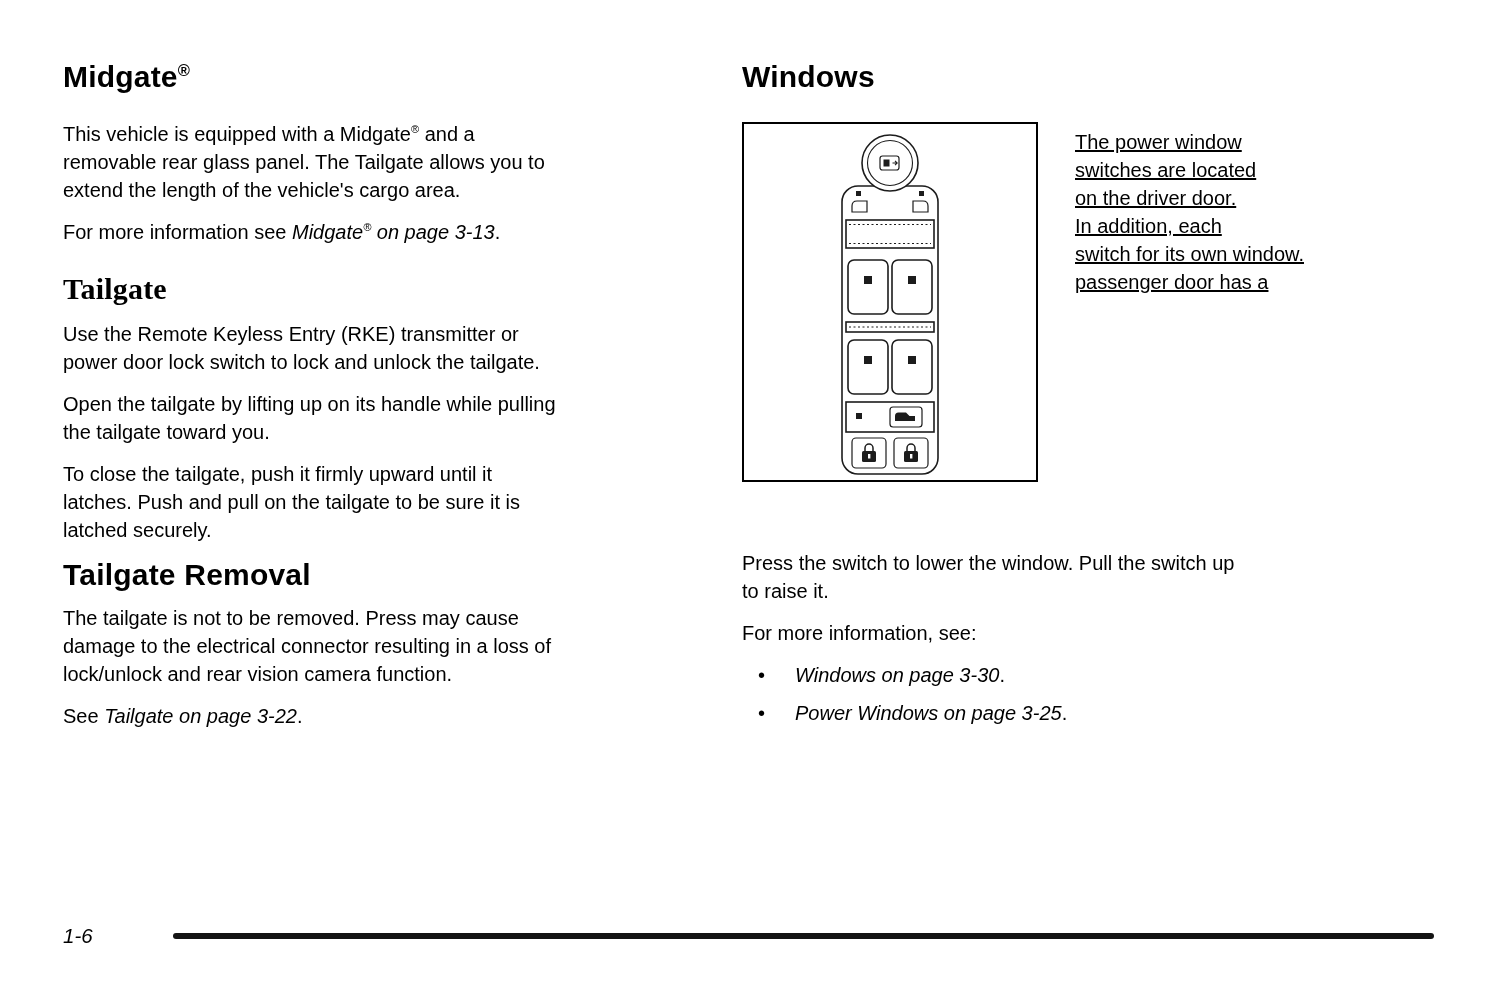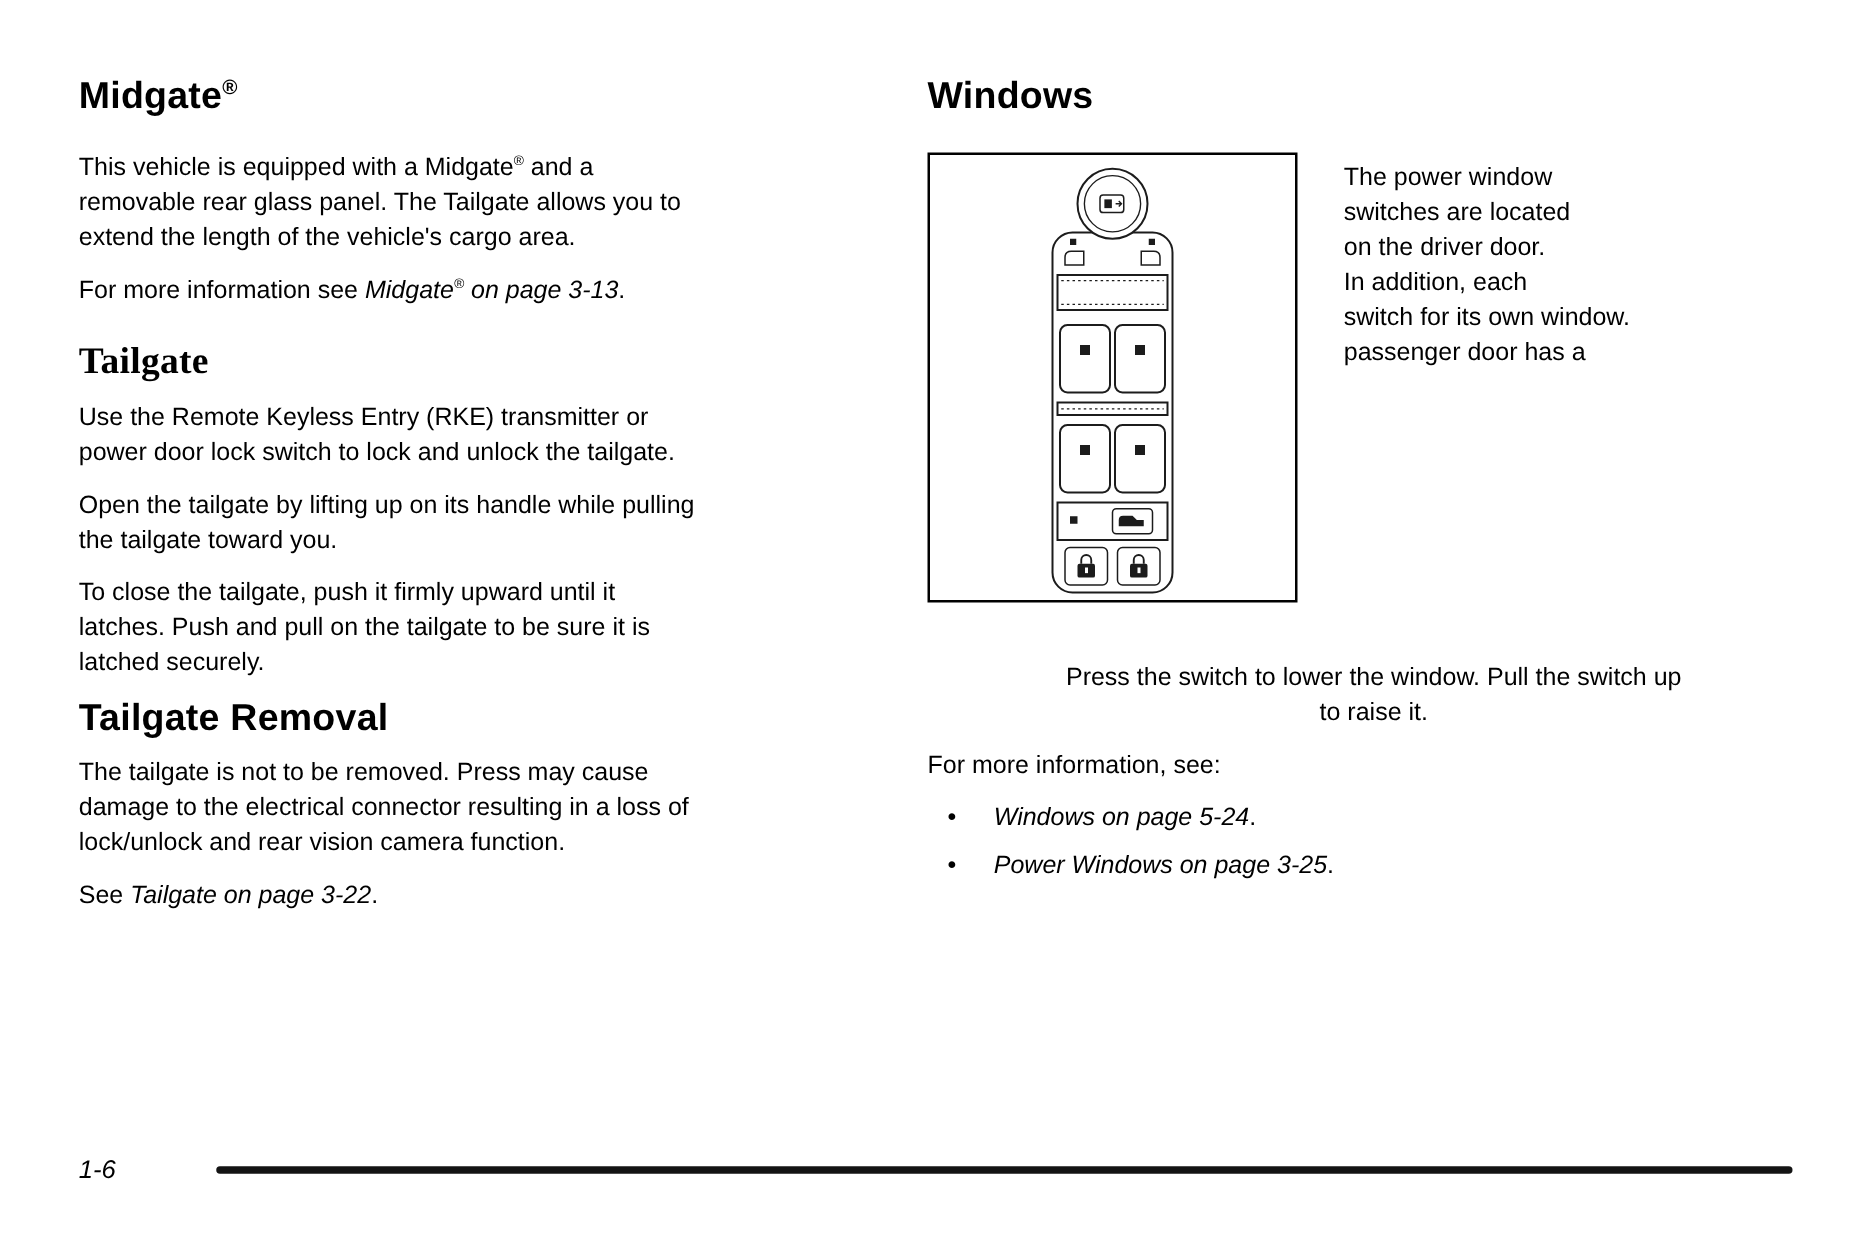--- a/index.html
+++ b/index.html
@@ -22,31 +22,31 @@
   .h-midgate { margin:0 0 26px 0; }
   .h-tailgate { margin:26px 0 14px 0;font-family:Liberation Serif, serif; }
   .h-tailgate-removal { margin:12px 0 12px 0; }
   .h-windows { margin:0 0 28px 0; }
 
   .body-p { font-size:20px; line-height:28px; margin:0 0 14px 0; }
   .ln { white-space:nowrap; }
   .sup { font-size:55%; vertical-align:super; line-height:0; }
   .ref { font-style:italic; }
 
-  .figure-row { display:flex; align-items:flex-start; }
+  .figure-row { display:flex; align-items:flex-start;text-decoration:underline; }
   .figure-box {
     width:296px; height:360px;
     border:2px solid #000;
     flex:0 0 auto;
     display:flex; align-items:center; justify-content:center;
     background:#fff;
   }
   .figure-caption { margin-left:37px; padding-top:6px; font-size:20px; line-height:28px; }
 
-  .after-figure { margin-top:46px;text-align:center; }
+  .after-figure { margin-top:67px; }
 
   .ref-list { list-style:none; margin:11px 0 0 0; }
   .ref-list li { display:flex; font-size:20px; line-height:28px; margin-bottom:10px; }
   .ref-list .bullet { margin-left:10px; width:43px; flex:0 0 auto; text-align:left; padding-left:6px; }
 
   .footer {
     position:absolute; left:63px; top:922px; width:1371px;
     display:flex; align-items:center;
   }
   .page-num { font-size:20.5px; line-height:28px;font-style:italic; }
@@ -192,21 +192,21 @@
   <div class="body-p after-figure">
     <div class="ln">Press the switch to lower the window. Pull the switch up</div>
     <div class="ln">to raise it.</div>
   </div>
 
   <div class="body-p">For more information, see:</div>
 
   <ul class="ref-list">
     <li>
       <span class="bullet">•</span>
-      <span><span class="ref">Windows on page 5-24</span><span>.</span></span>
+      <span><span class="ref">Windows on page 3-30</span><span>.</span></span>
     </li>
     <li>
       <span class="bullet">•</span>
       <span><span class="ref">Power Windows on page 3-25</span><span>.</span></span>
     </li>
   </ul>
 
 </div>
 
 <div class="footer">

